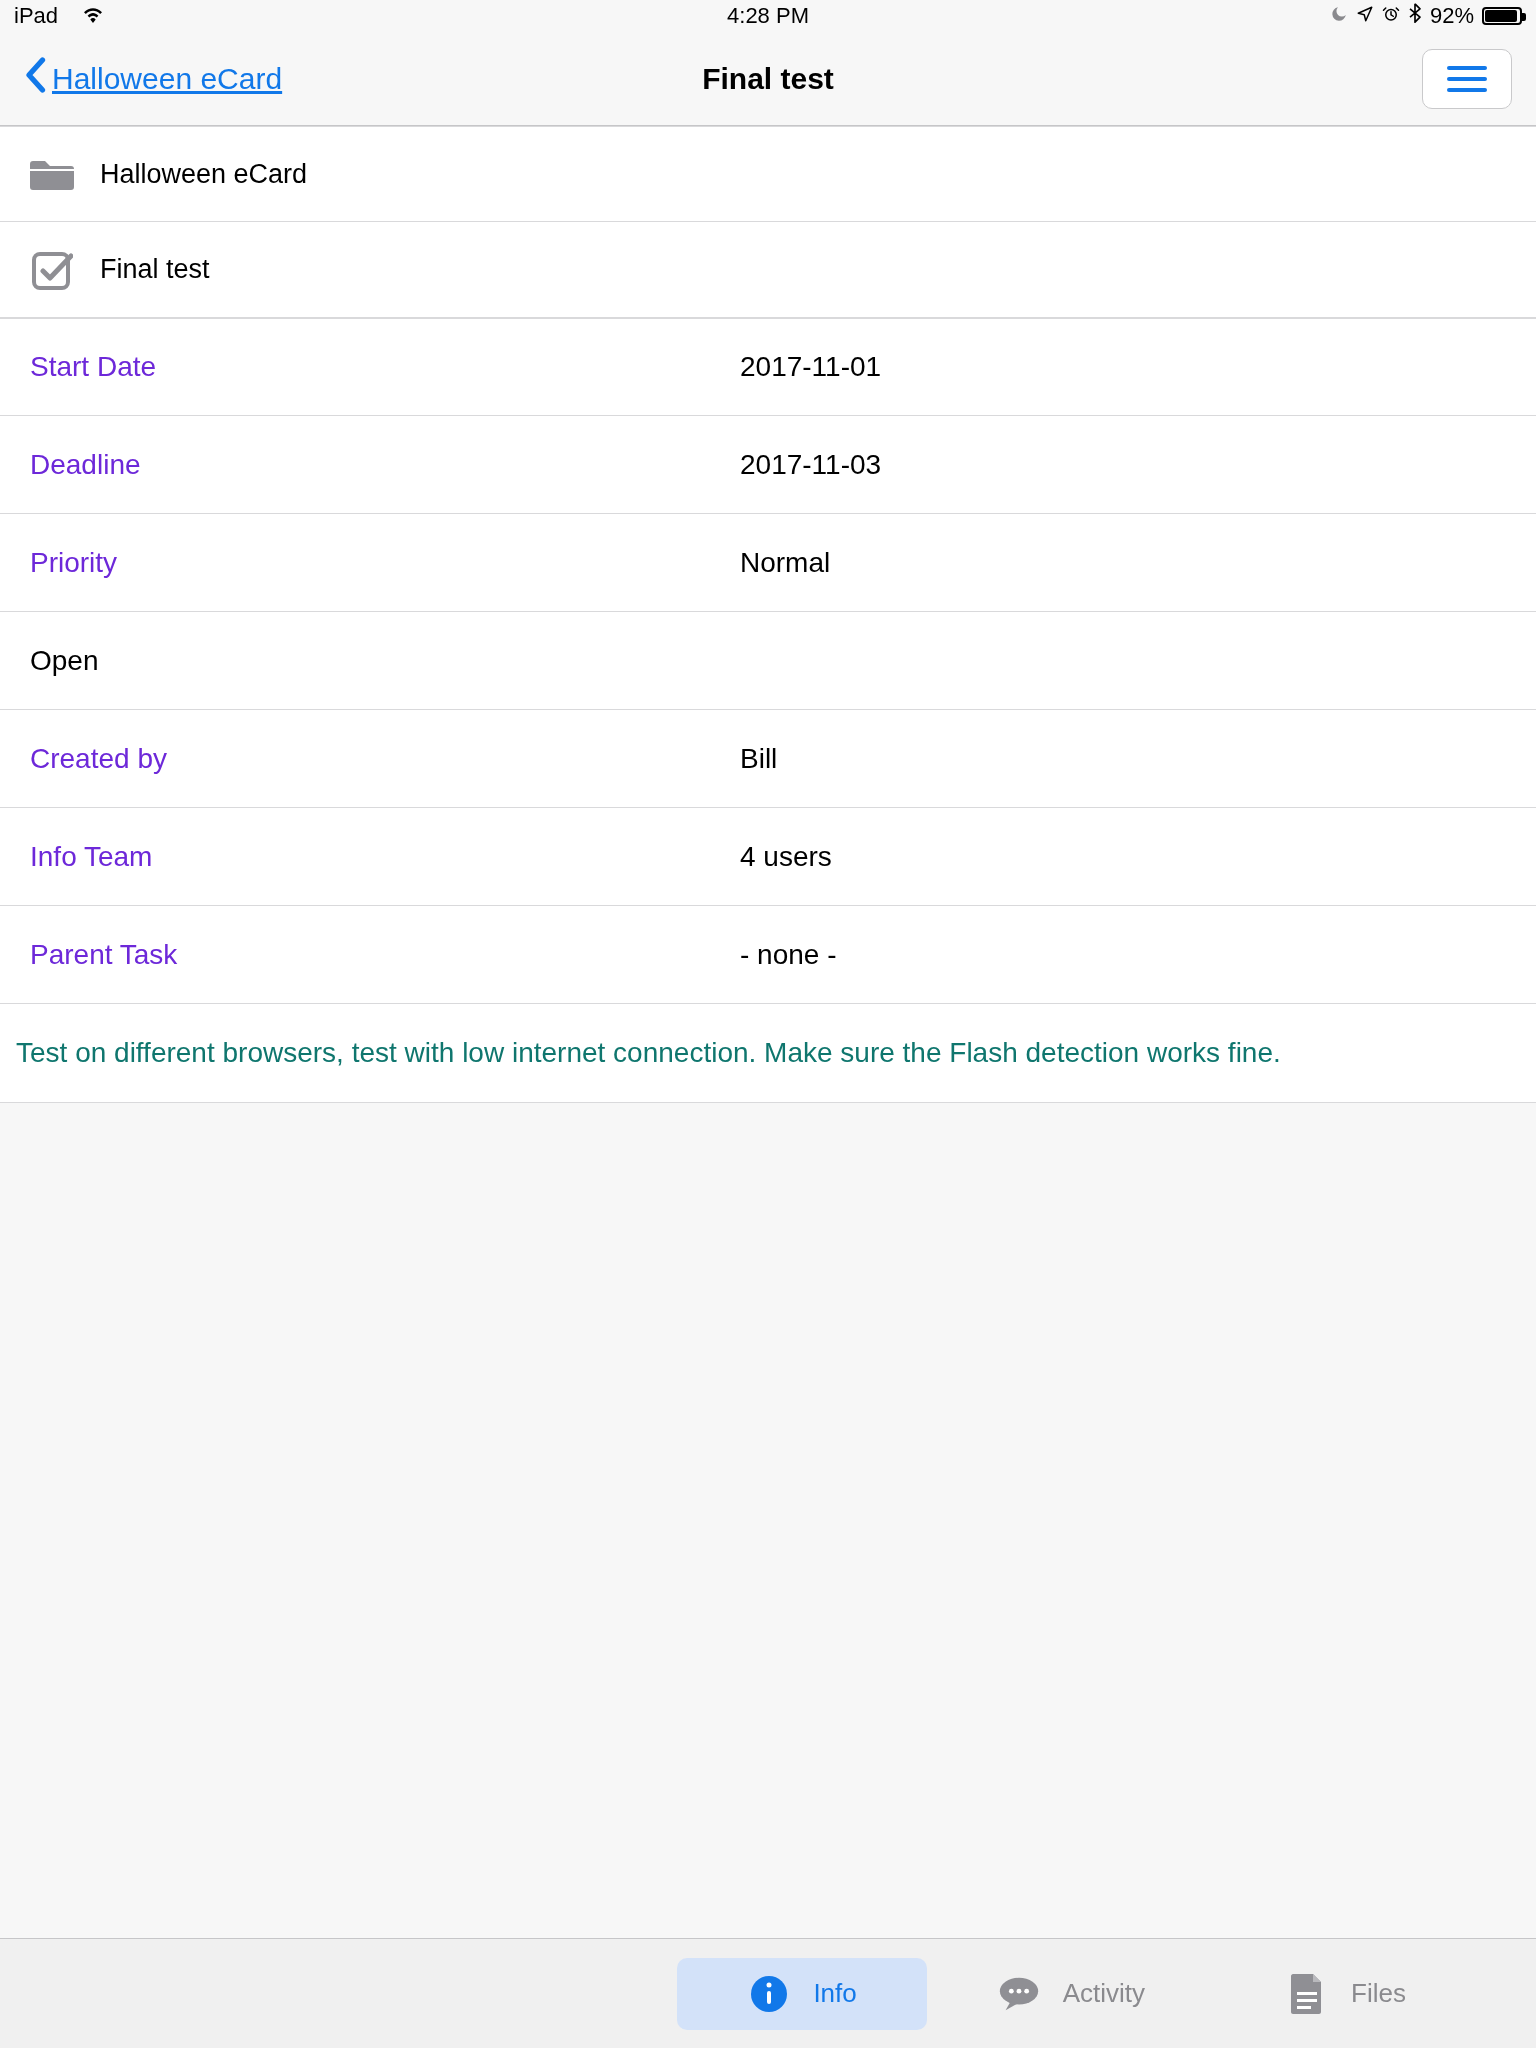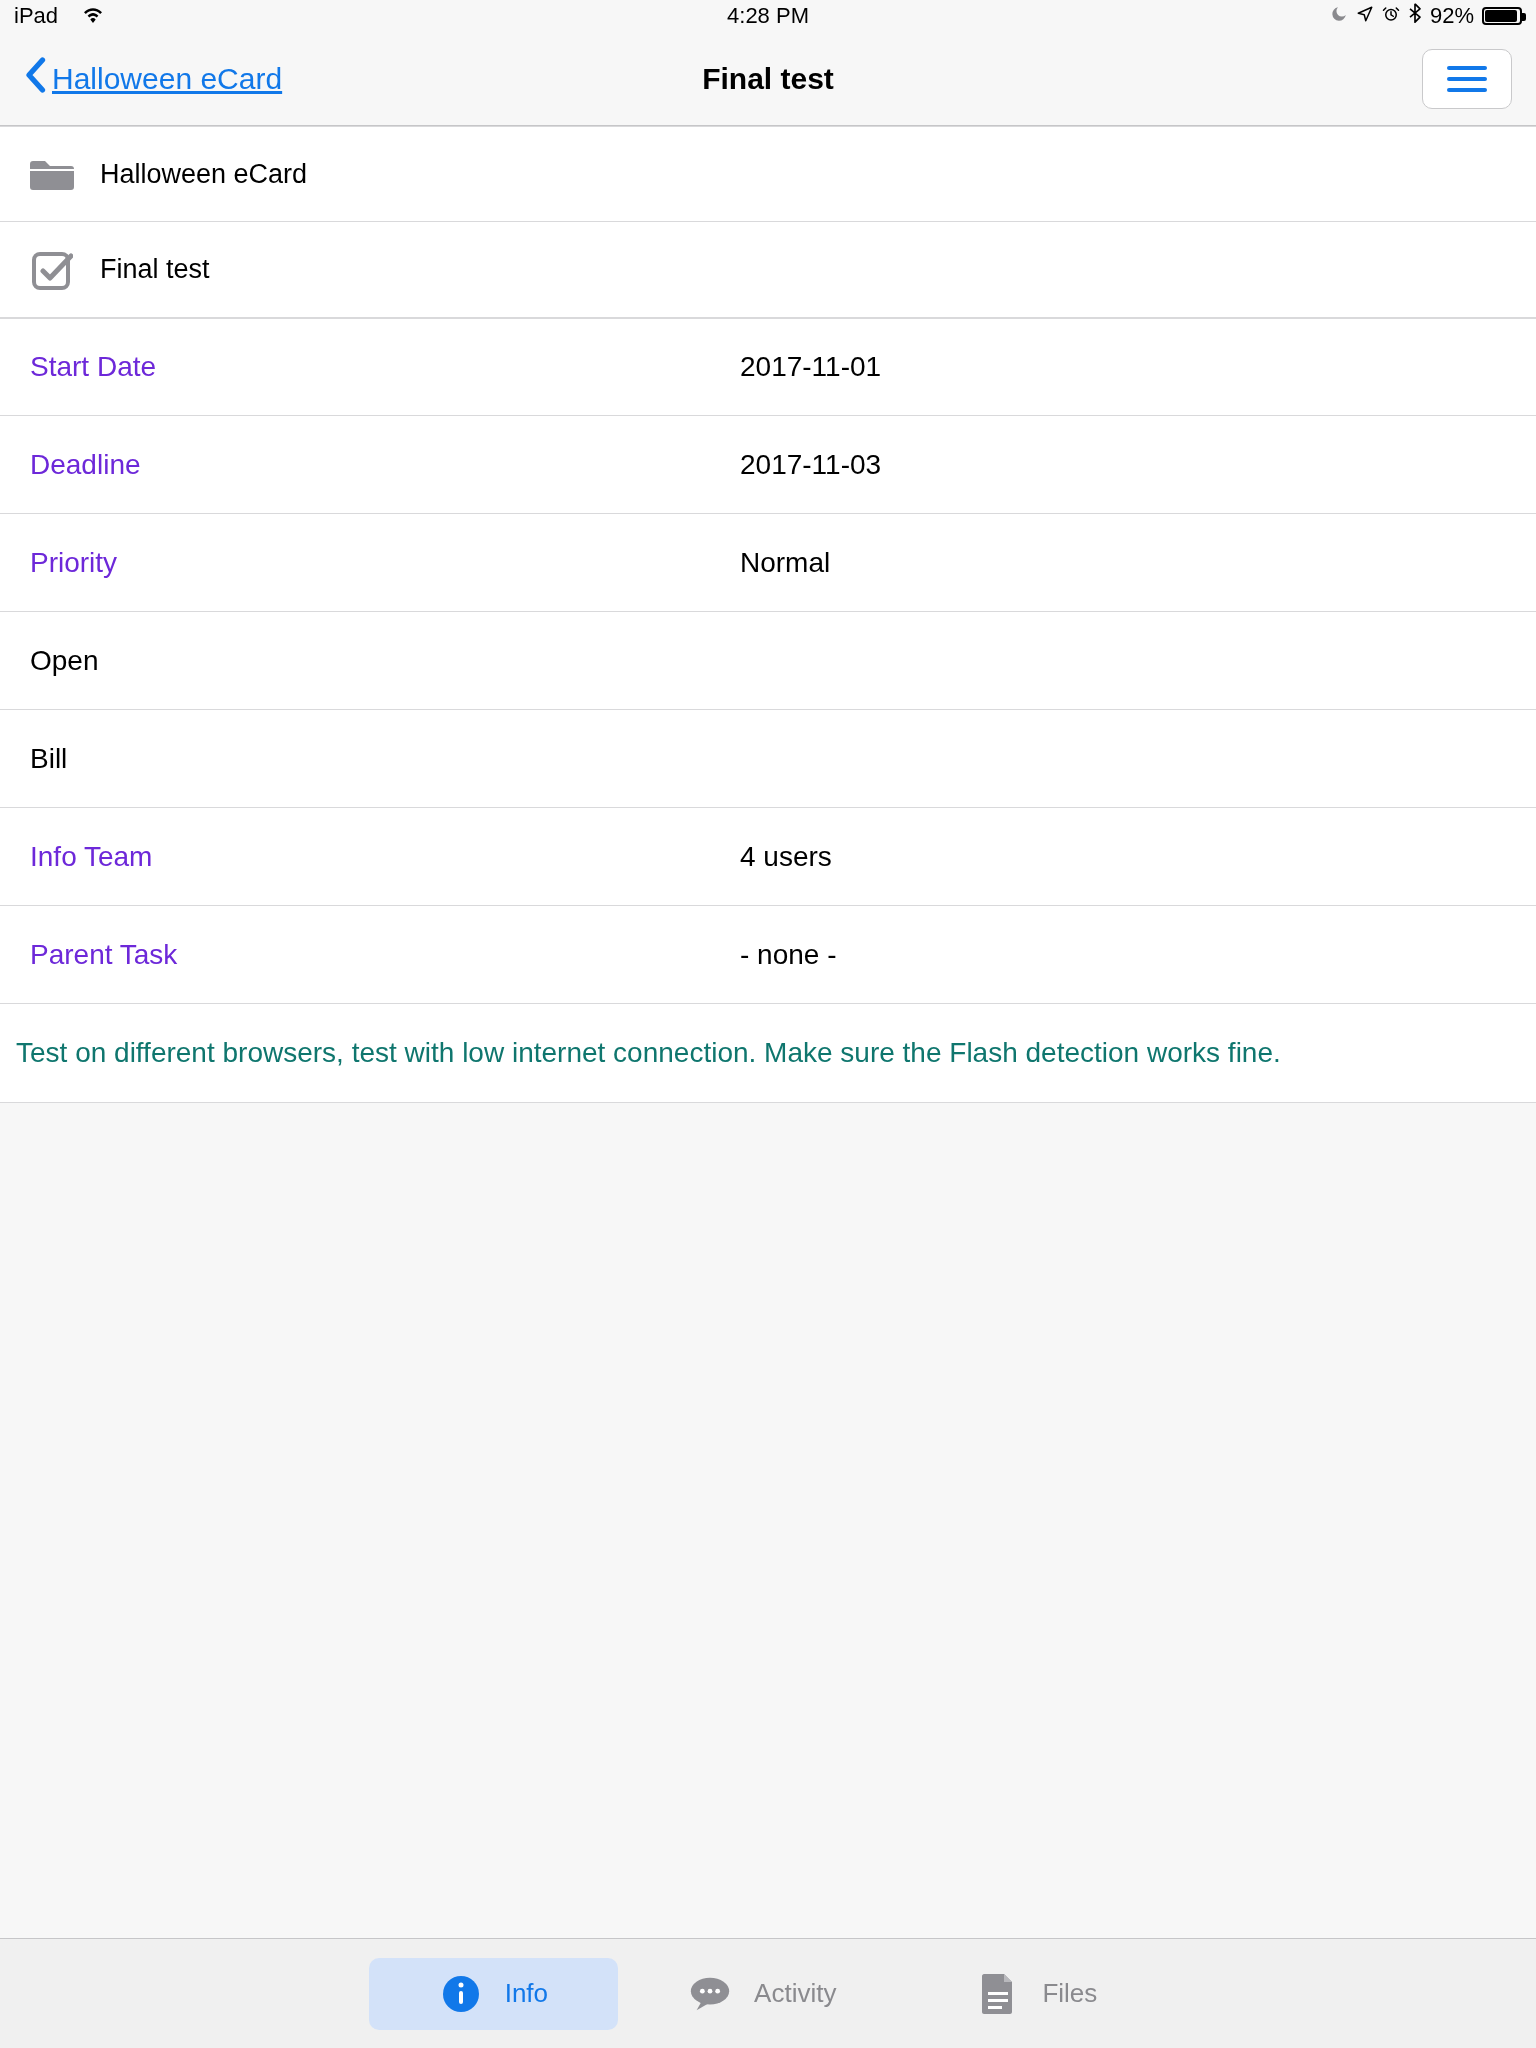--- a/index.html
+++ b/index.html
@@ -89,21 +89,21 @@
   .field .value { color:#000;}
   .desc-row {
     background:#fff; border-bottom:1px solid #d9d9db;
     padding:30px 16px; font-size:28px; color:#0f766e; line-height:1.35;
   }
 
   
   .tab-bar {
     position:absolute; bottom:0; left:0; right:0;
     height:110px; background:#f0f0f0; border-top:1px solid #c6c6c8;
-    display:flex; align-items:center; justify-content:center;
+    display:flex; align-items:center; justify-content:flex-end;
     padding:0 60px;
   }
   .tab {
     display:flex; align-items:center; gap:22px;
     font-size:26px; color:#8a8a8e; cursor:pointer;
     padding:14px 70px; border-radius:10px;
   }
   .tab.active { background:#d3e2f9; color:#1178e9; }
   .tab .ticon { width:44px; height:44px; display:flex; align-items:center; justify-content:center;}
 
@@ -202,20 +202,21 @@
       <span class="value">2017-11-03</span>
     </div>
     <div class="field">
       <span class="label">Priority</span>
       <span class="value">Normal</span>
     </div>
     <div class="field">
       <span class="value">Open</span>
     </div>
     <div class="field">
+      <span class="label">Created by</span>
       <span class="value">Bill</span>
     </div>
     <div class="field">
       <span class="label">Info Team</span>
       <span class="value">4 users</span>
     </div>
     <div class="field">
       <span class="label">Parent Task</span>
       <span class="value">- none -</span>
     </div>

